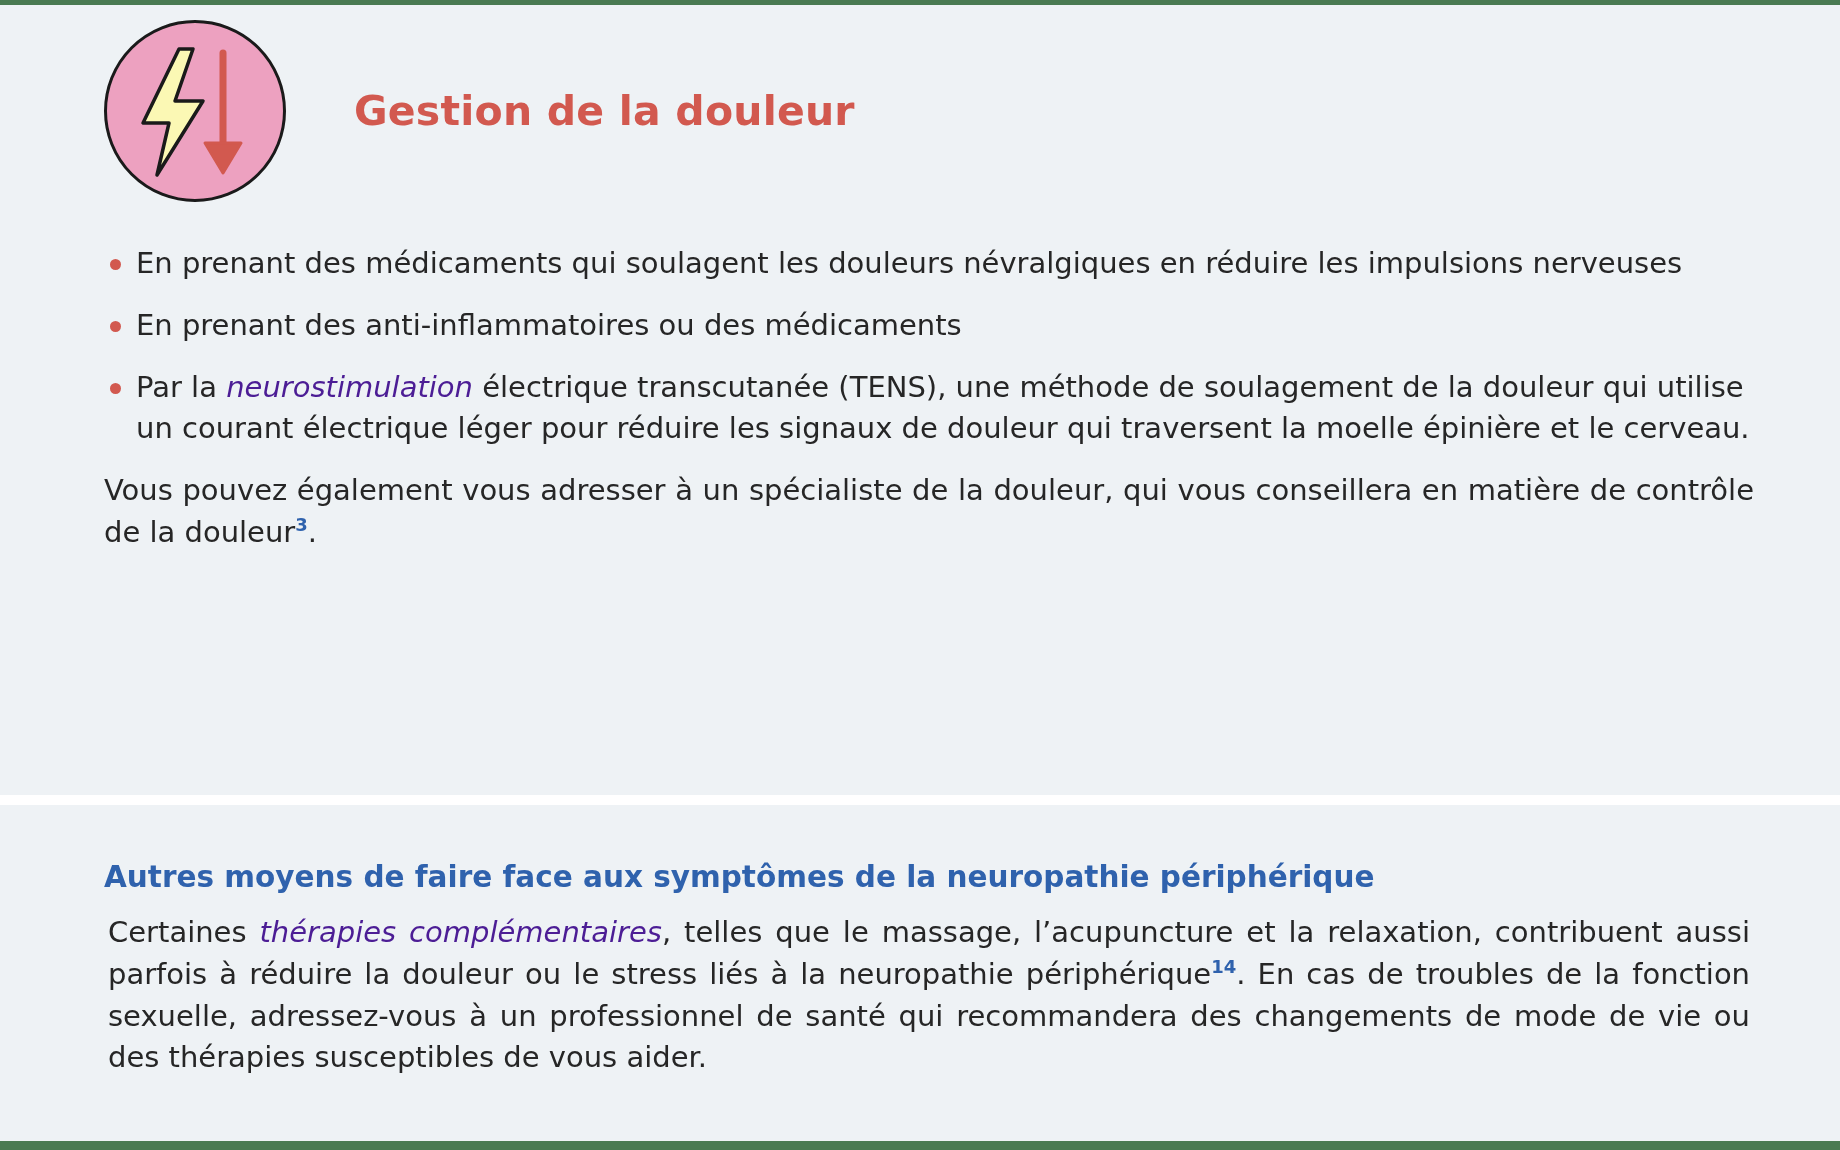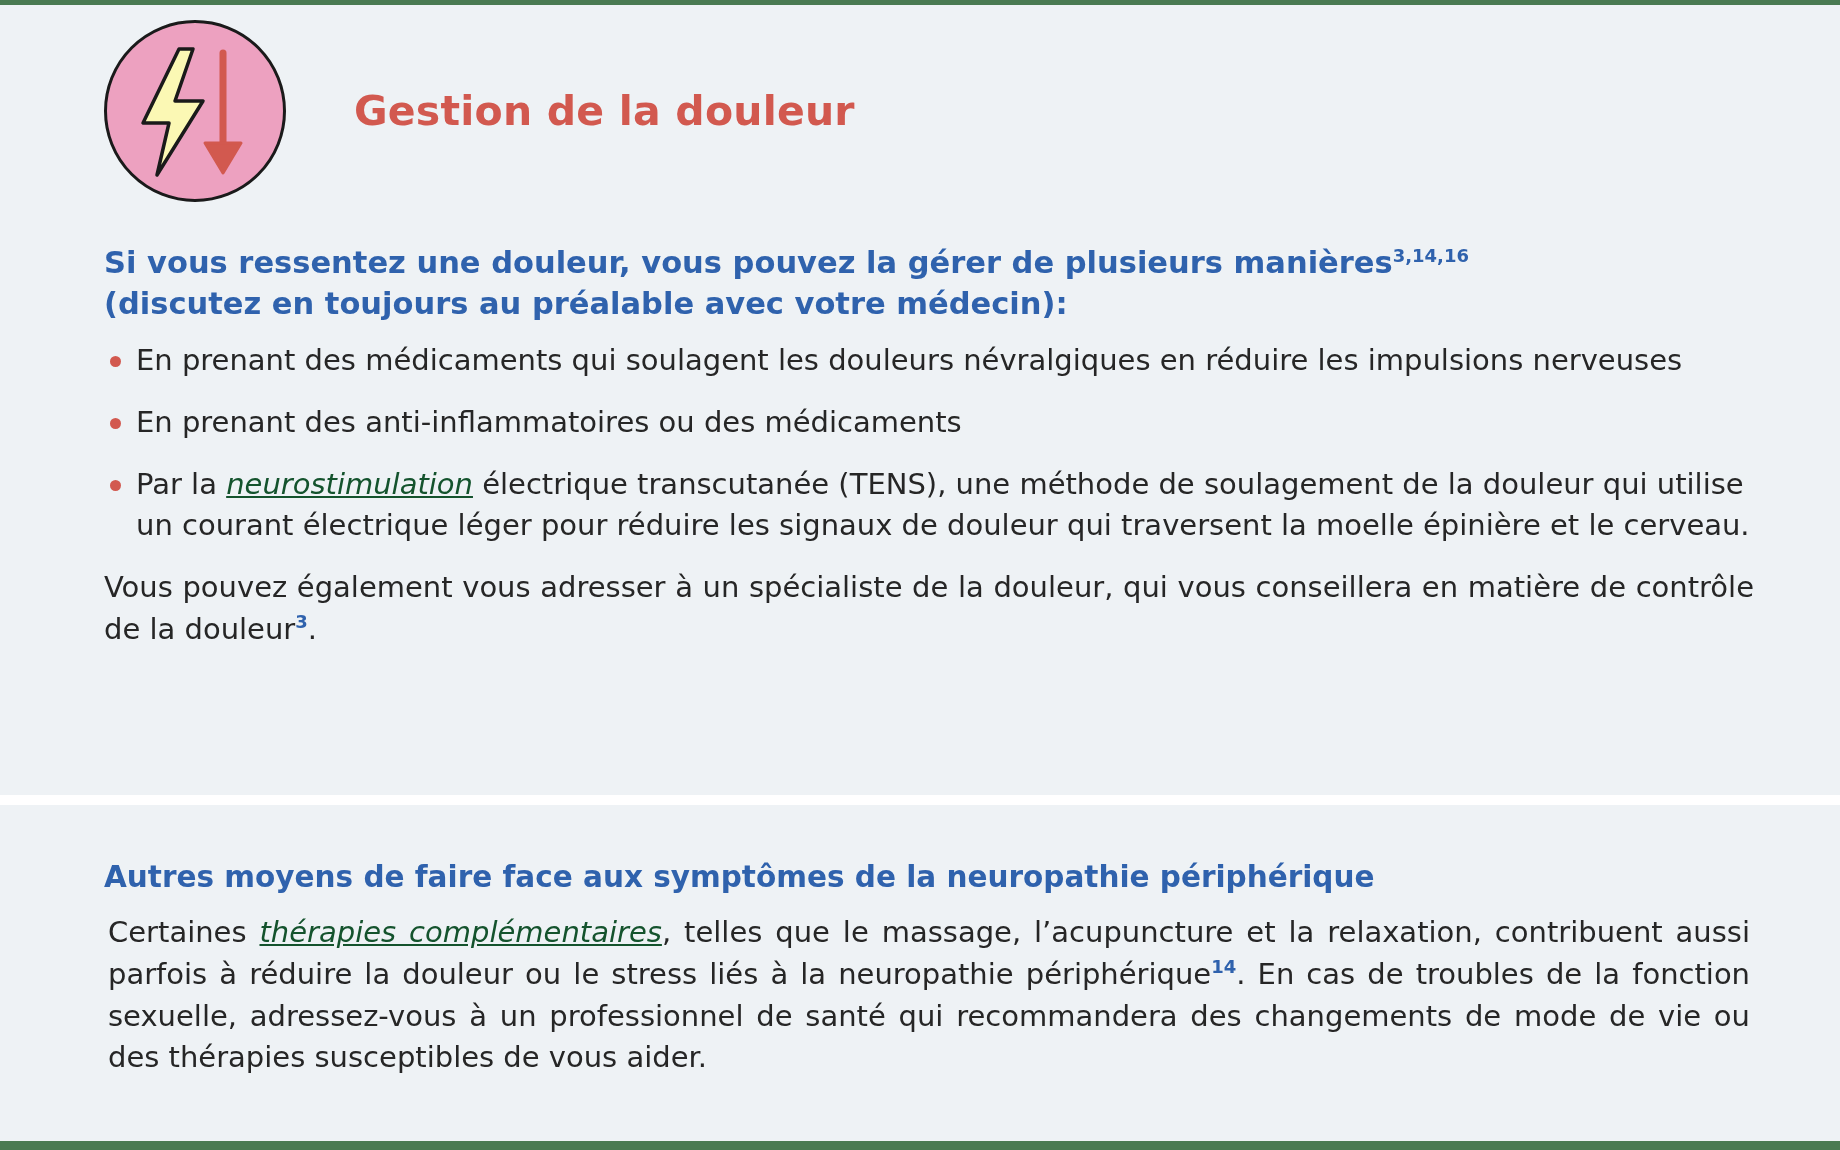--- a/index.html
+++ b/index.html
@@ -132,23 +132,22 @@
     position: absolute;
     left: 6px;
     top: 16px;
     width: 11px;
     height: 11px;
     border-radius: 50%;
     background: #d2594f;
   }
 
   .link-italic {
-    color: #14532d;
+    color: #4c1d95;
     font-style: italic;
-    text-decoration: underline;
     cursor: pointer;
   }
 
   .para-justify {
     color: #262626;
     font-size: 29px;
     line-height: 1.44;
     text-align: justify;
     margin: 12px 0 0 0;
   }
@@ -205,24 +204,20 @@
         <polygon points="72,26 36,100 62,100 50,152 96,78 68,78 86,26" fill="#fbf8b4" stroke="#1a1a1a" stroke-width="3.5" stroke-linejoin="round"></polygon>
 
         <line x1="116" y1="30" x2="116" y2="128" stroke="#d2594f" stroke-width="7" stroke-linecap="round"></line>
         <polygon points="116,150 98,120 134,120" fill="#d2594f" stroke="#d2594f" stroke-width="3" stroke-linejoin="round"></polygon>
       </svg>
     </div>
     <div class="header-title">Gestion de la douleur</div>
   </div>
 
   <div class="content">
-    <p class="lead">
-      <span>Si vous ressentez une douleur, vous pouvez la gérer de plusieurs manières</span><sup>3,14,16</sup><br>
-      <span>(discutez en toujours au préalable avec votre médecin):</span>
-    </p>
 
     <ul class="bullets">
       <li>
         <span>En prenant des médicaments qui soulagent les douleurs névralgiques en réduire les impulsions nerveuses</span>
       </li>
       <li>
         <span>En prenant des anti-inflammatoires ou des médicaments</span>
       </li>
       <li>
         <span>Par la </span><a class="link-italic">neurostimulation</a><span> électrique transcutanée (TENS), une méthode de soulagement de la douleur qui utilise un courant électrique léger pour réduire les signaux de douleur qui traversent la moelle épinière et le cerveau.</span>

